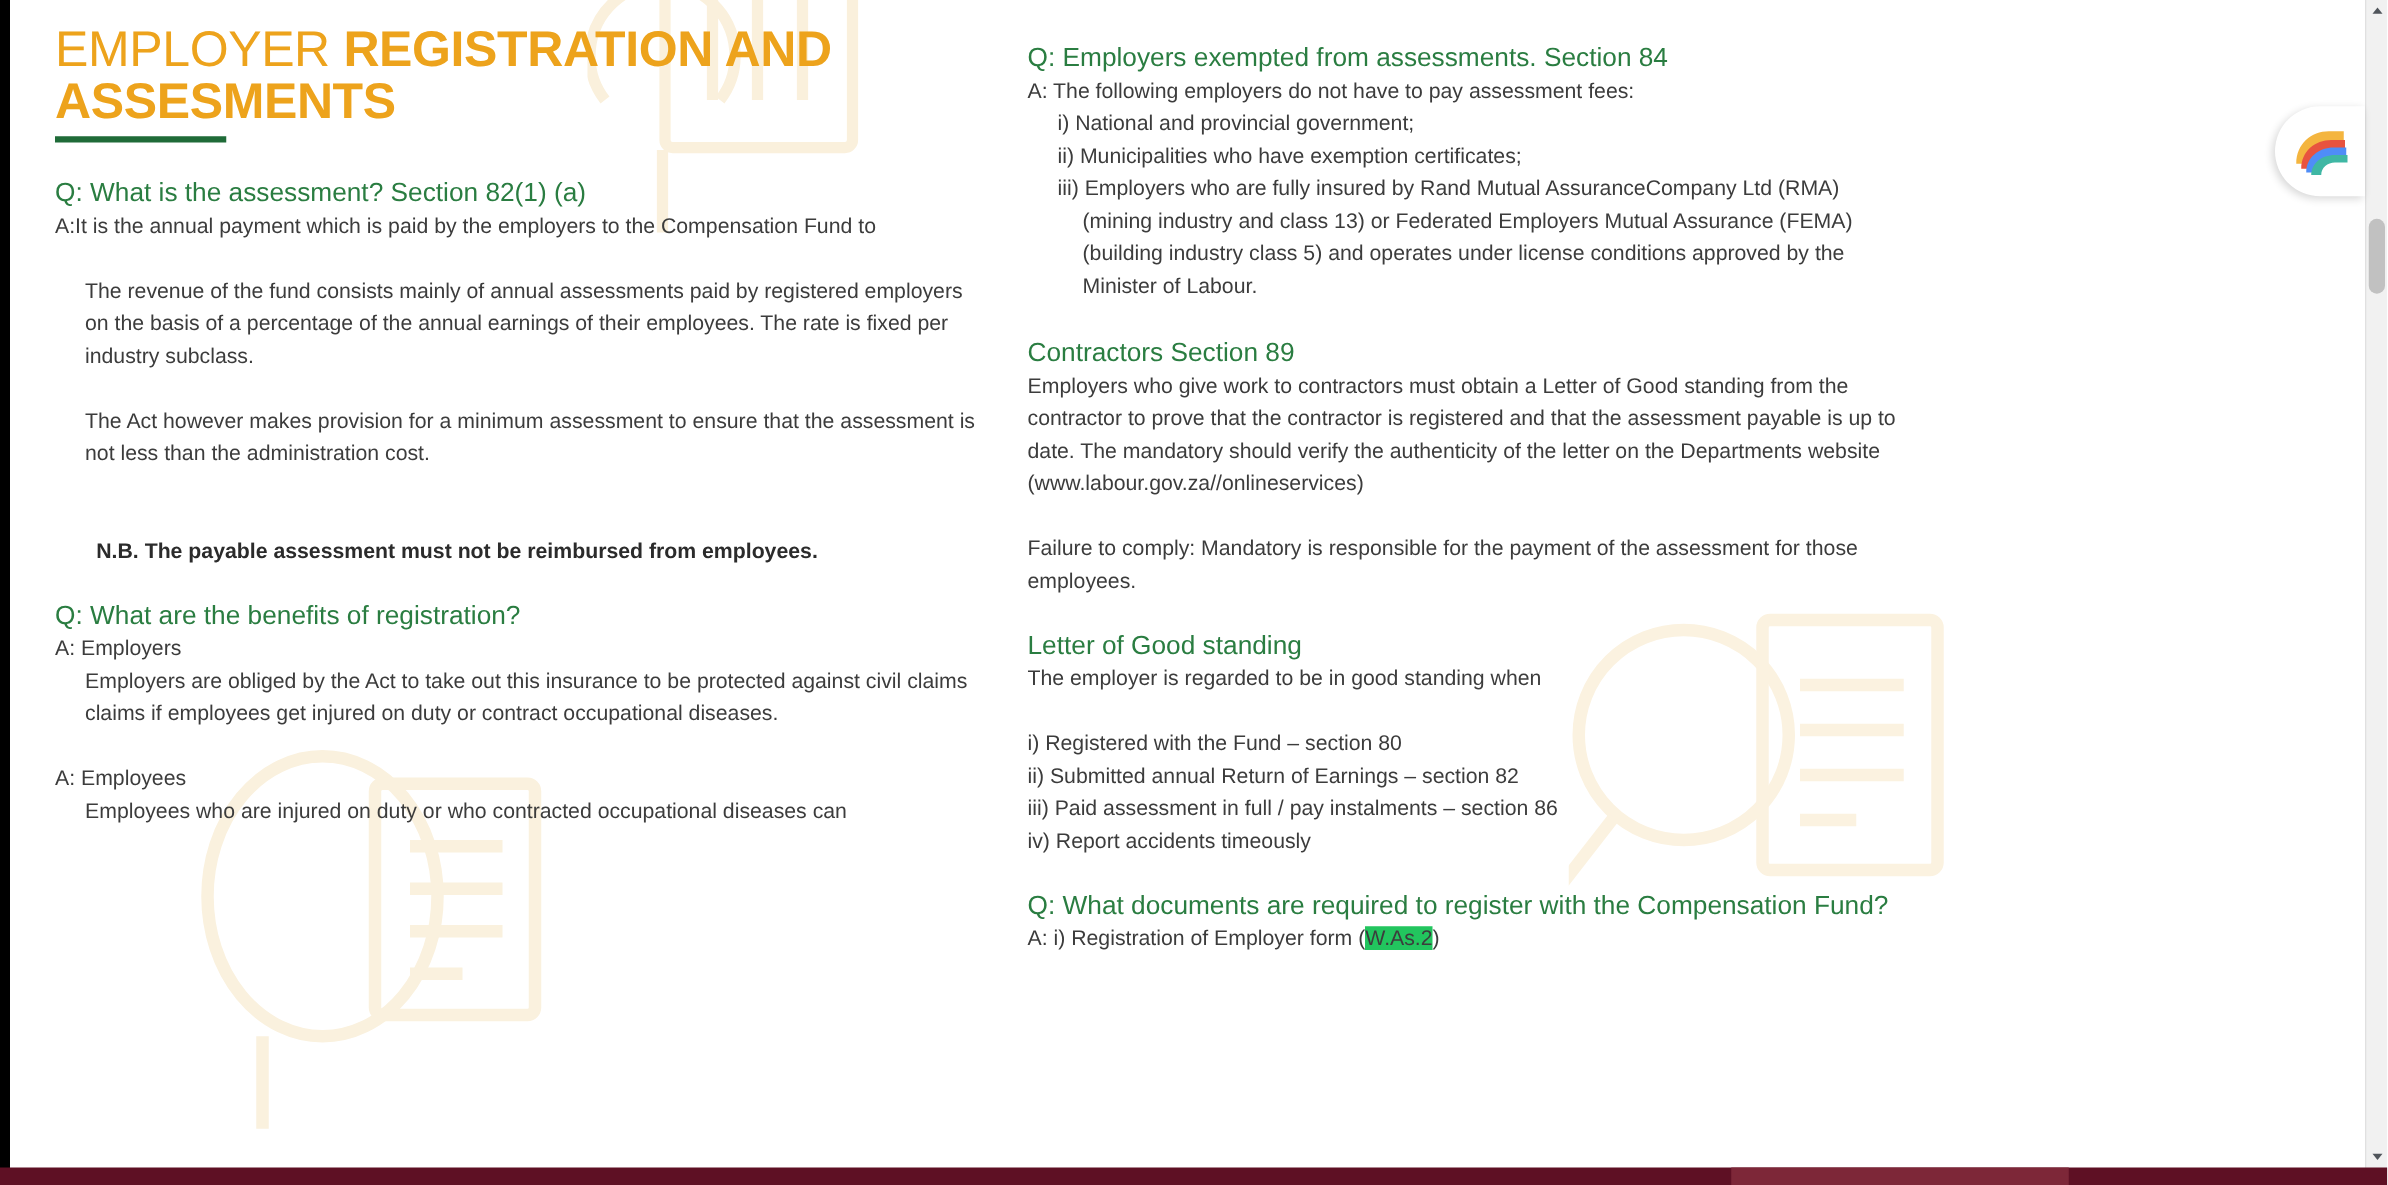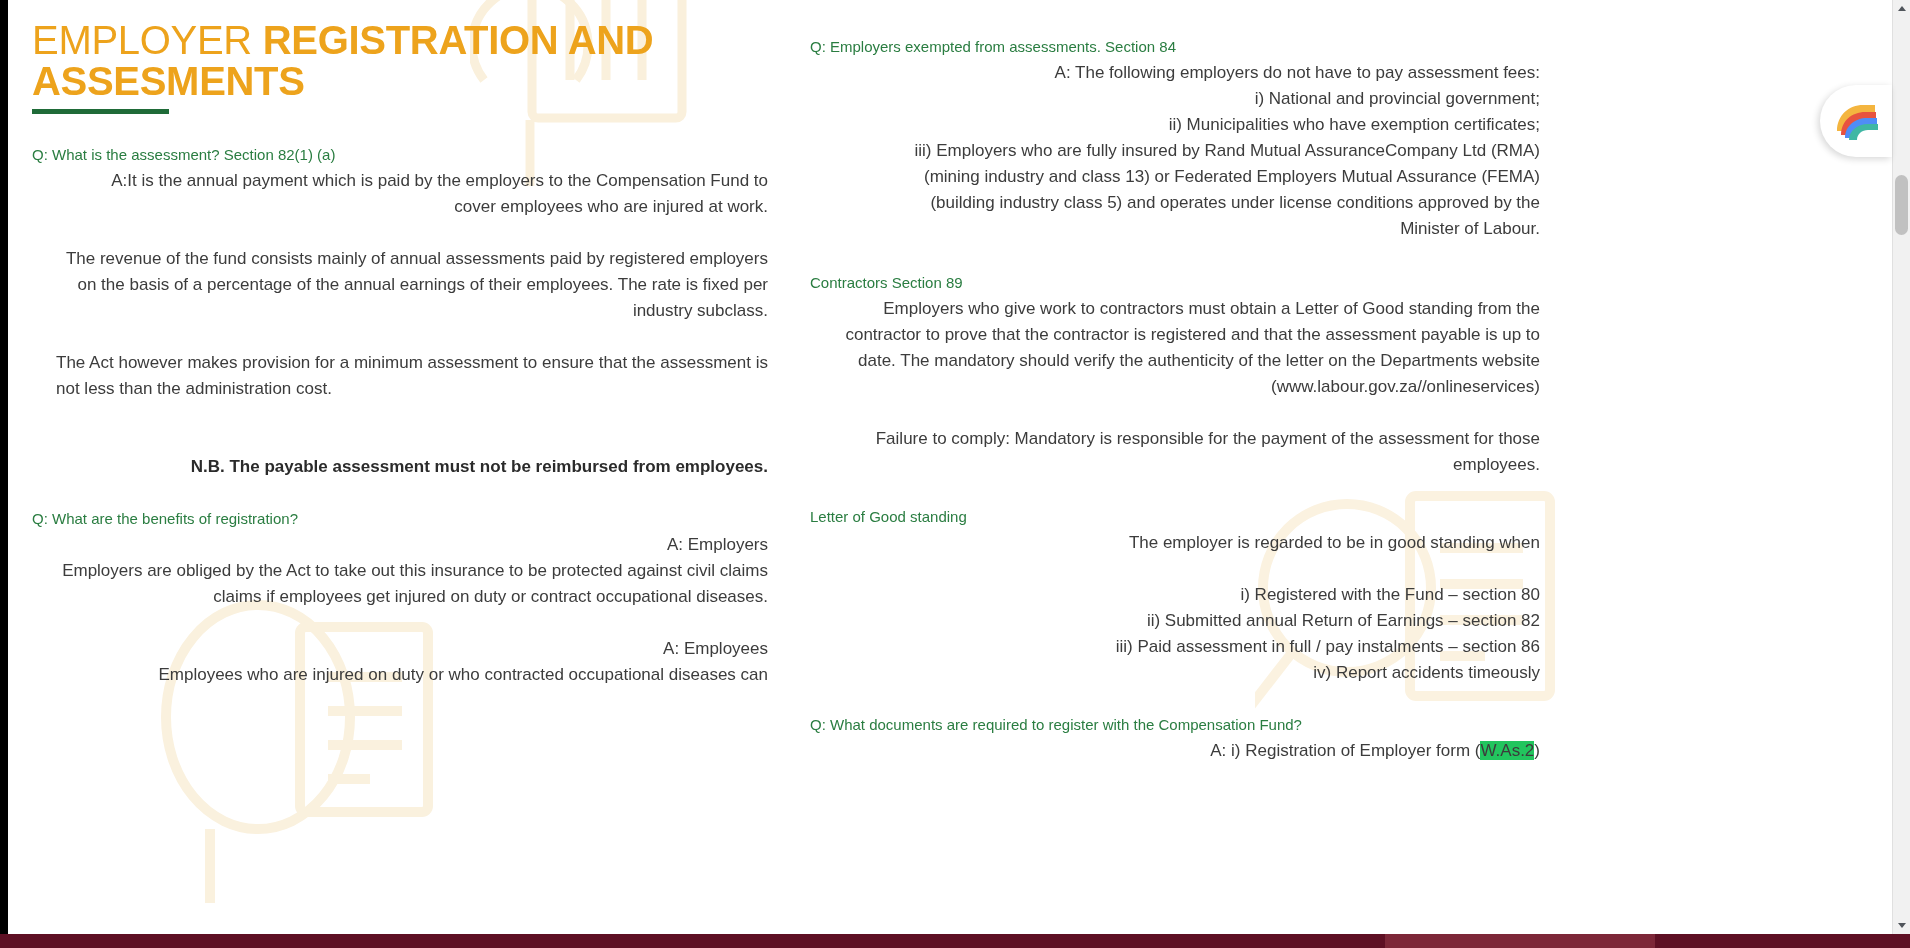--- a/index.html
+++ b/index.html
@@ -77,21 +77,21 @@
   }
 
   
   .wm { position: absolute; z-index: 0; pointer-events: none; }
   .wm-tl { left: 470px; top: -40px; }
   .wm-bl { left: 150px; top: 585px; }
   .wm-br { left: 1255px; top: 468px; }
 
   
   .content {
-    position: absolute; left: 4px; top: 0;
+    position: absolute; left: 16px; top: 0;
     width: 1892px; height: 824px;
     z-index: 10;
   }
   .col-left {
     position: absolute;
     left: 28px; top: 20px;
     width: 736px;
   }
   .col-right {
     position: absolute;
@@ -111,30 +111,29 @@
   .doc-title .strong { font-weight: 700; }
   .title-rule {
     width: 137px; height: 5px;
     background: #1f6b38;
     margin-top: 7px;
   }
 
   
   .q {
     color: #2a7d41;
-    font-size: 15px;
+    font-size: 21px;
     line-height: 26px;
     margin: 0;
   }
   .p {
     color: #3c3c3c;
     font-size: 17px;
     line-height: 26px;
     margin: 0;
-    text-align: right;
   }
   .p.bold { font-weight: 700; color: #2b2b2b; margin-left: 33px; }
   .p.justify { text-align: justify; }
   .indent-1 { padding-left: 24px; }
   .indent-2 { padding-left: 44px; }
   .sp-md { height: 26px; }
   .sp-lg { height: 28px; }
   .sel {
     background: #22c55e;
     color: #3c3c3c;
@@ -186,21 +185,20 @@
 
     <div class="col-left">
 
       <h1 class="doc-title"><span>EMPLOYER </span><span class="strong">REGISTRATION AND ASSESMENTS</span></h1>
       <div class="title-rule"></div>
 
       <div class="sp-lg"></div>
 
       <p class="q">Q: What is the assessment? Section 82(1) (a)</p>
       <p class="p">A:It is the annual payment which is paid by the employers to the Compensation Fund to</p>
-      <p class="p indent-1">cover employees who are injured at work.</p>
 
       <div class="sp-md"></div>
 
       <p class="p indent-1">The revenue of the fund consists mainly of annual assessments paid by registered employers on the basis of a percentage of the annual  earnings of their employees. The rate is fixed per industry subclass.</p>
 
       <div class="sp-md"></div>
 
       <p class="p indent-1 justify">The Act however makes provision for a minimum assessment to ensure that the assessment is not less than the administration cost.</p>
 
       <div class="sp-md"></div>

